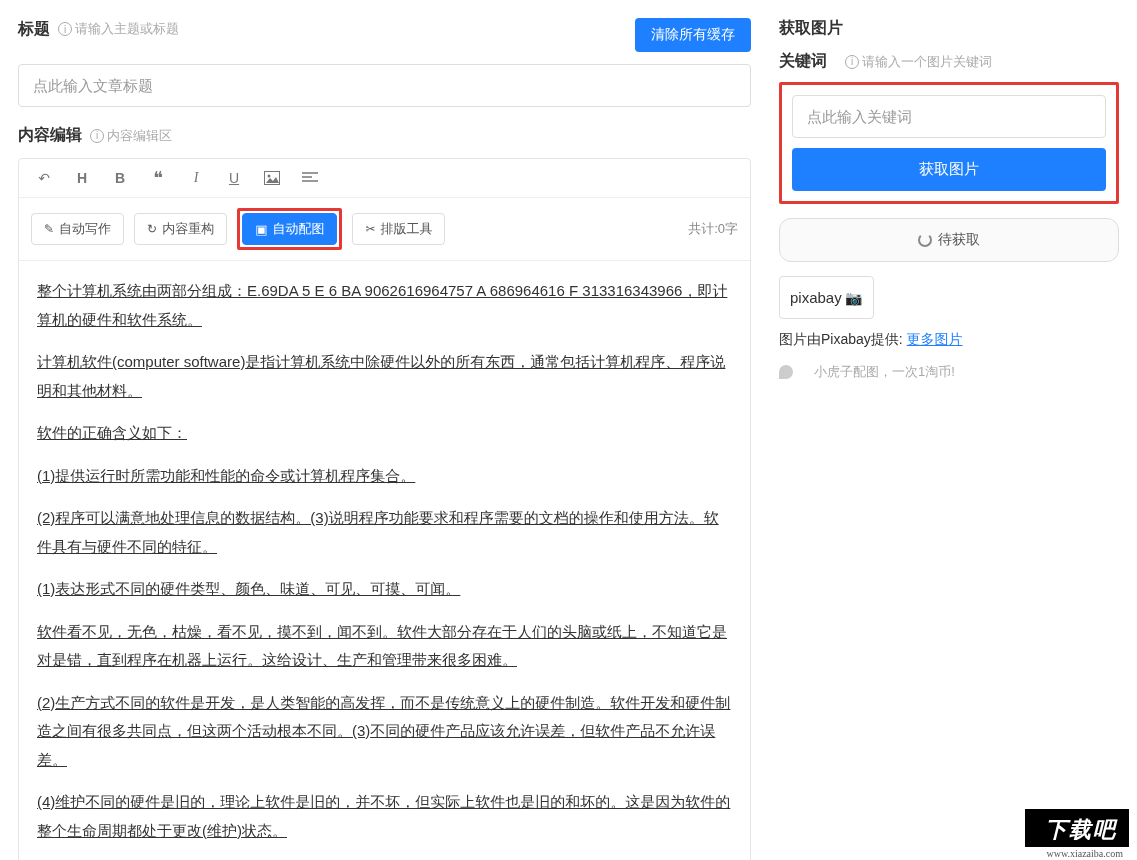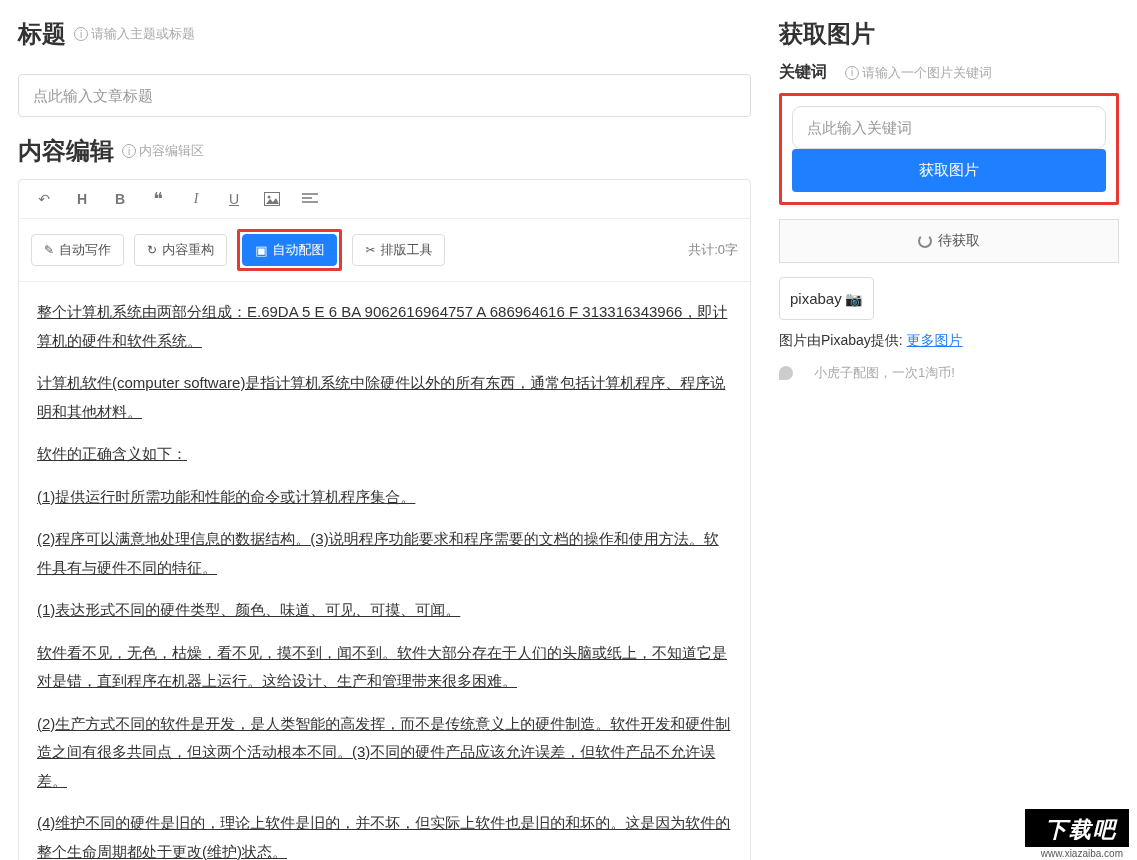--- a/index.html
+++ b/index.html
@@ -3,21 +3,21 @@
 <meta charset="utf-8">
 <style>
 * { box-sizing: border-box; margin: 0; padding: 0; }
 body { font-family: "Microsoft YaHei", -apple-system, sans-serif; background: #fff; color: #333; font-size: 14px; }
 .container { display: flex; width: 1137px; height: 860px; padding: 18px 18px 0 18px; gap: 28px; }
 .left { flex: 1; min-width: 0; }
 .right { width: 340px; }
 
 
 .section-head { display: flex; align-items: center; gap: 8px; margin-bottom: 12px; }
-.section-head h2 { font-size: 24px; font-weight: 600; color: #333; }
+.section-head h2 { font-size: 16px; font-weight: 600; color: #333; }
 .hint { color: #aaa; font-size: 13px; display: flex; align-items: center; gap: 3px; }
 .hint-icon { width: 14px; height: 14px; border: 1px solid #aaa; border-radius: 50%; display: inline-flex; align-items: center; justify-content: center; font-size: 10px; font-style: normal; color: #aaa; }
 
 
 .title-row { display: flex; align-items: center; justify-content: space-between; margin-bottom: 12px; }
 .btn-primary { background: #1e80ff; color: #fff; border: none; border-radius: 4px; padding: 8px 16px; font-size: 14px; cursor: pointer; }
 .btn-primary-lg { background: #1e80ff; color: #fff; border: none; border-radius: 4px; padding: 12px 16px; font-size: 15px; cursor: pointer; width: 100%; }
 
 .input-text { width: 100%; border: 1px solid #ddd; border-radius: 4px; padding: 12px 14px; font-size: 15px; color: #7f1d1d; }
 .input-text::placeholder { color: #999; }
@@ -33,46 +33,47 @@
 .red-box { border: 3px solid #e53935; border-radius: 2px; padding: 2px; display: inline-flex; }
 .count { margin-left: auto; color: #888; font-size: 13px; }
 
 .editor-content { padding: 16px 18px; line-height: 1.9; font-size: 15px; color: #333; }
 .editor-content p { margin-bottom: 14px; text-decoration: underline; }
 
 
 .red-frame { border: 3px solid #e53935; padding: 10px; border-radius: 2px; margin-bottom: 14px; }
 .kw-row { display: flex; align-items: center; gap: 18px; margin-bottom: 10px; }
 .kw-row h3 { font-size: 16px; font-weight: 600; }
-.status-btn { width: 100%; border: 1px solid #ddd; background: #fafafa; border-radius: 0; padding: 12px; text-align: center; color: #555; display: flex; align-items: center; justify-content: center; gap: 6px; margin-bottom: 14px; cursor: pointer; }
+.status-btn { width: 100%; border: 1px solid #ddd; background: #fafafa; border-radius: 12px; padding: 12px; text-align: center; color: #555; display: flex; align-items: center; justify-content: center; gap: 6px; margin-bottom: 14px; cursor: pointer; }
 .spin-icon { width: 14px; height: 14px; border: 2px solid #888; border-radius: 50%; border-top-color: transparent; display: inline-block; }
 .pixabay-logo { border: 1px solid #ddd; border-radius: 4px; padding: 12px 10px; display: inline-flex; align-items: center; gap: 4px; font-family: Arial; font-size: 15px; color: #333; margin-bottom: 12px; }
 .cam-icon { font-size: 14px; }
 .provider-line { font-size: 14px; color: #333; margin-bottom: 14px; }
 .provider-line a { color: #1e80ff; text-decoration: underline; }
 .small-note { color: #aaa; font-size: 13px; display: flex; align-items: center; gap: 21px; }
 .coin-icon { width: 14px; height: 14px; background: #ccc; border-radius: 50% 50% 50% 0; display: inline-block; }
 
 
 .watermark { position: fixed; right: 8px; bottom: 0; background: #000; color: #fff; padding: 6px 12px 2px 20px; font-size: 22px; font-weight: bold; font-style: italic; letter-spacing: 2px; }
-.watermark .url { display: block; font-size: 10px; font-weight: normal; font-style: normal; letter-spacing: 0; text-align: right; background: #fff; color: #555; margin: 2px -12px -2px -20px; padding: 1px 6px; }
+.watermark .url { display: block; font-size: 10px; font-weight: normal; font-style: normal; letter-spacing: 0; text-align: right; background: #fff; color: #555; margin: 2px -12px -2px -20px; padding: 1px 6px; font-family: Liberation Serif, serif; }
 </style>
 </head>
 <body>
 
 <div class="container">
   <div class="left">
     <div class="title-row">
       <div class="section-head">
         <h2>标题</h2>
         <span class="hint">
           <i class="hint-icon">i</i>
           <span>请输入主题或标题</span>
         </span>
       </div>
+      <button class="btn-primary">清除所有缓存</button>
     </div>
 
     <input class="input-text" type="text" placeholder="点此输入文章标题" style="">
 
     <div class="section-head" style="margin-top:18px;">
       <h2>内容编辑</h2>
       <span class="hint">
         <i class="hint-icon">i</i>
         <span>内容编辑区</span>
       </span>
@@ -145,21 +146,21 @@
 
     <div class="kw-row">
       <h3>关键词</h3>
       <span class="hint">
         <i class="hint-icon">i</i>
         <span>请输入一个图片关键词</span>
       </span>
     </div>
 
     <div class="red-frame">
-      <input class="input-text" type="text" style=" border-radius: 9px;" placeholder="点此输入关键词">
+      <input class="input-text" type="text" style="margin-bottom: 10px;" placeholder="点此输入关键词">
       <button class="btn-primary-lg">获取图片</button>
     </div>
 
     <div class="status-btn">
       <span class="spin-icon"></span>
       <span>待获取</span>
     </div>
 
     <div class="pixabay-logo">
       <span>pixabay</span>

